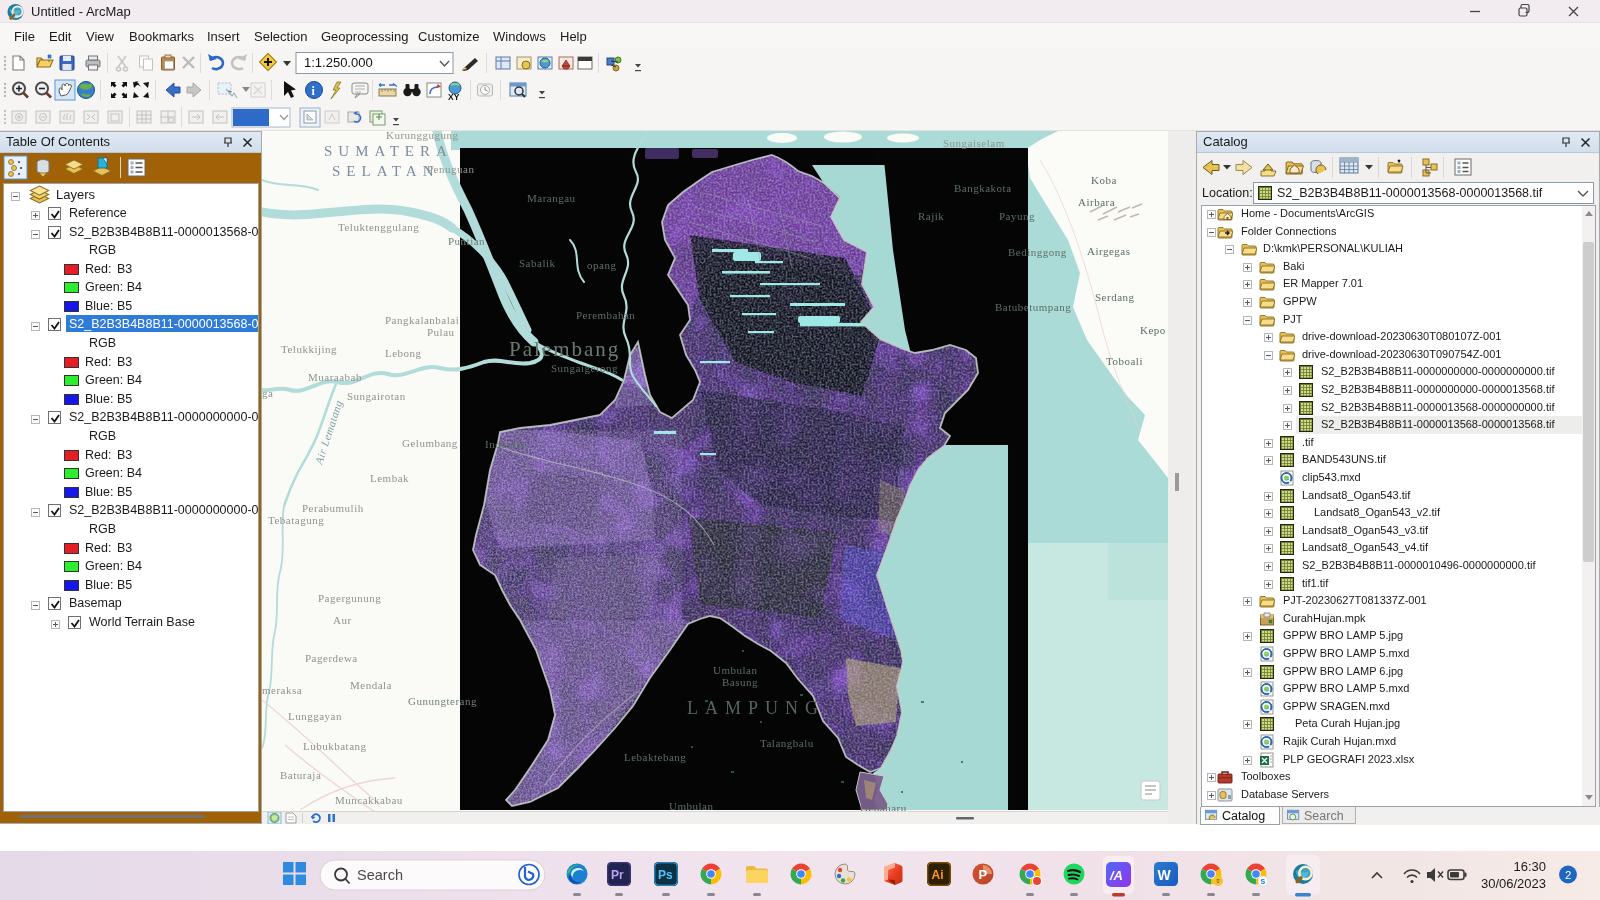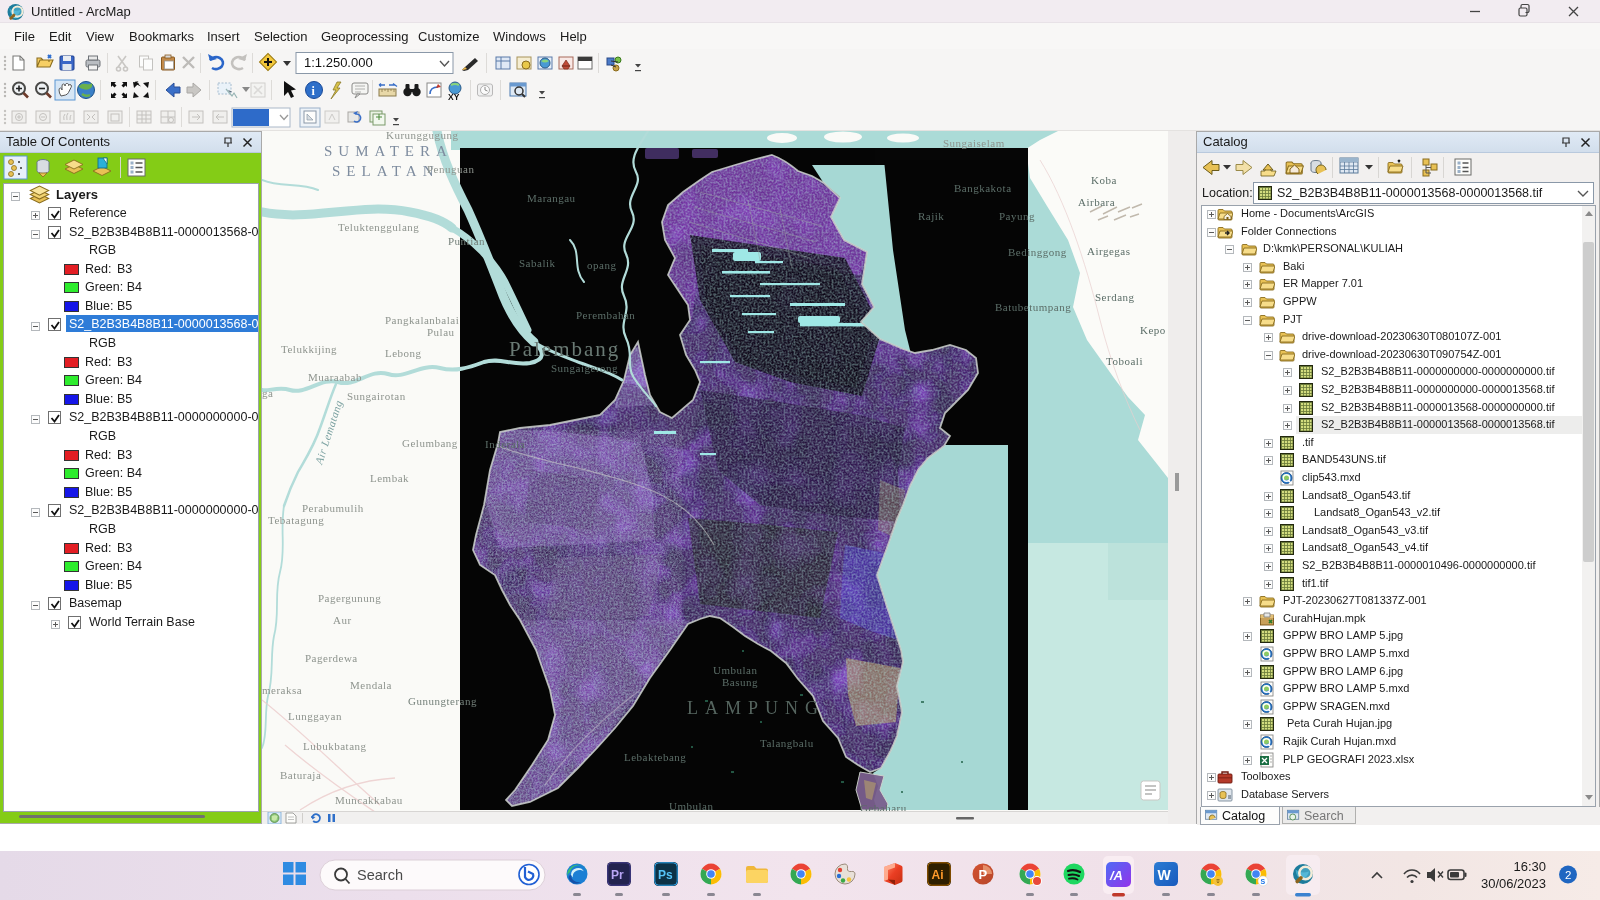--- a/index.html
+++ b/index.html
@@ -444,21 +444,21 @@
           <path d="M1,11 l7,-3.5 7,3.5 -7,3.5z" fill="#e8c155" stroke="#8a6d1f" stroke-width=".8"></path>
           <path d="M1,8 l7,-3.5 7,3.5 -7,3.5z" fill="#f2d472" stroke="#8a6d1f" stroke-width=".8"></path>
           <path d="M1,5 l7,-3.5 7,3.5 -7,3.5z" fill="#f9e49a" stroke="#8a6d1f" stroke-width=".8"></path>
         </g>
 <g id="scheck">
           <path d="M2.5,6 l3,3.5 4.5,-6.5" fill="none" stroke="#111" stroke-width="1.8"></path>
         </g>
 </defs>
 </svg>
 
-<div id="toc" class="abs panel" style="background:#84cc16">
+<div id="toc" class="abs panel" style="background:#a16207">
   <div class="phead">Table Of Contents</div>
   <svg class="abs" style="right:28px;top:5px" width="10" height="12" viewBox="0 0 10 12">
         <path d="M2,1 h6 v5 h-6z M5,6 v4 M1,6 h8" fill="none" stroke="#333" stroke-width="1.2"></path>
       </svg>
   <svg class="abs" style="right:8px;top:5px" width="11" height="11" viewBox="0 0 11 11">
         <path d="M1.5,1.5 l8,8 m0,-8 l-8,8" stroke="#222" stroke-width="1.5"></path>
       </svg>
 
   <svg class="abs" style="left:0;top:23px" width="262" height="26" viewBox="0 0 262 26">
     <rect x="4" y="1" width="23" height="23" fill="#e8f0fa" stroke="#5a96d2"></rect>
@@ -493,21 +493,21 @@
   </svg>
 
   <div class="abs" style="left:3px;top:51px;width:256px;height:629px;background:#fff;border:1px solid #9aa2ac;overflow:hidden">
 
     <span class="exp" style="left:7px;top:8px">
           <i></i>
         </span>
     <svg class="abs" style="left:25px;top:0px" width="21" height="21" viewBox="0 0 16 16">
           <use href="#slayers"></use>
         </svg>
-    <span class="trow" style="left:52px;top:3px;font-weight:bold;font-size:13px">Layers</span>
+    <span class="trow" style="left:52px;top:3px;font-weight:normal;font-size:13px">Layers</span>
 
     <span class="exp plus" style="left:27px;top:27px">
           <i></i>
           <b></b>
         </span>
     <span class="cbx" style="left:44px;top:23px">
           <svg width="13" height="13" viewBox="0 0 13 13">
             <use href="#scheck"></use>
           </svg>
         </span>
@@ -1139,21 +1139,21 @@
           <use href="#smxd"></use>
         </svg>
     <span class="trow" style="left:81px;top:494px">GPPW SRAGEN.mxd</span>
     <span class="exp plus" style="left:41px;top:514px">
           <i></i>
           <b></b>
         </span>
     <svg class="abs" style="left:57px;top:510px" width="16" height="16" viewBox="0 0 16 16">
           <use href="#sraster"></use>
         </svg>
-    <span class="trow" style="left:85px;top:511px">Peta Curah Hujan.jpg</span>
+    <span class="trow" style="left:93px;top:511px">Peta Curah Hujan.jpg</span>
     <svg class="abs" style="left:57px;top:528px" width="16" height="16" viewBox="0 0 16 16">
           <use href="#smxd"></use>
         </svg>
     <span class="trow" style="left:81px;top:529px">Rajik Curah Hujan.mxd</span>
     <span class="exp plus" style="left:41px;top:550px">
           <i></i>
           <b></b>
         </span>
     <svg class="abs" style="left:57px;top:546px" width="16" height="16" viewBox="0 0 16 16">
           <use href="#sxlsx"></use>

